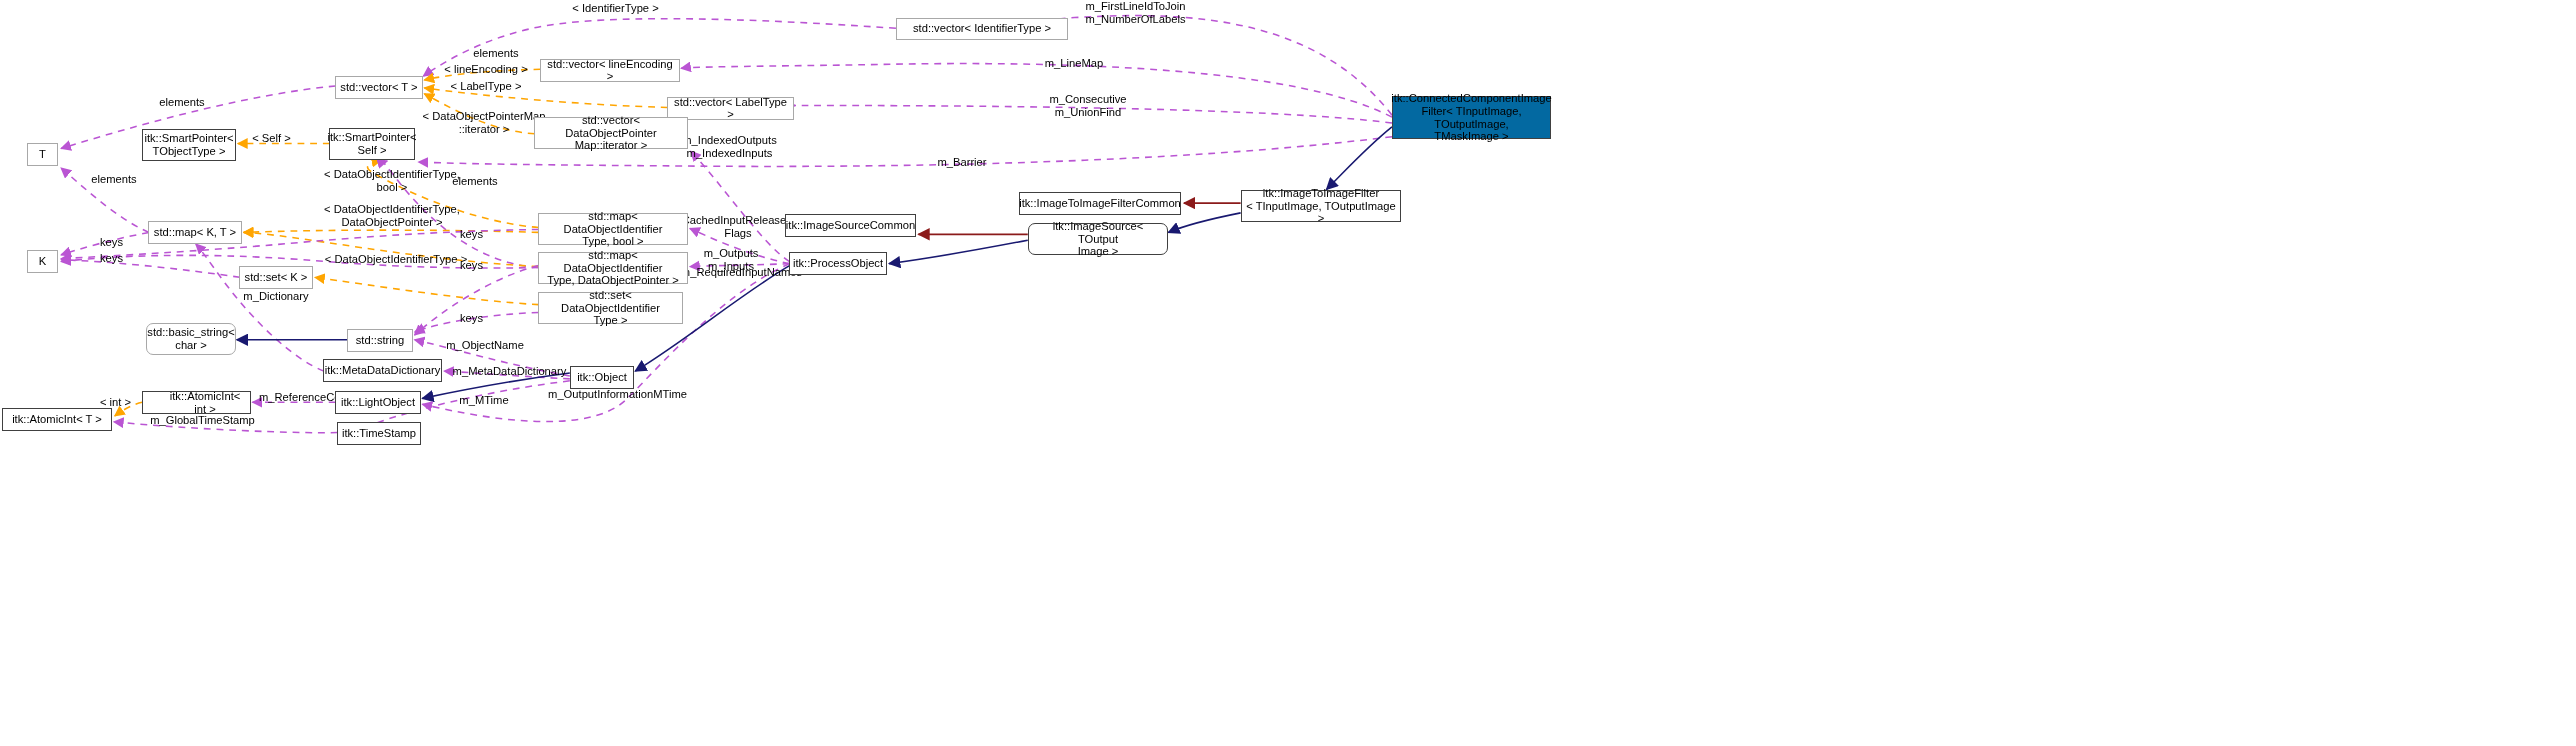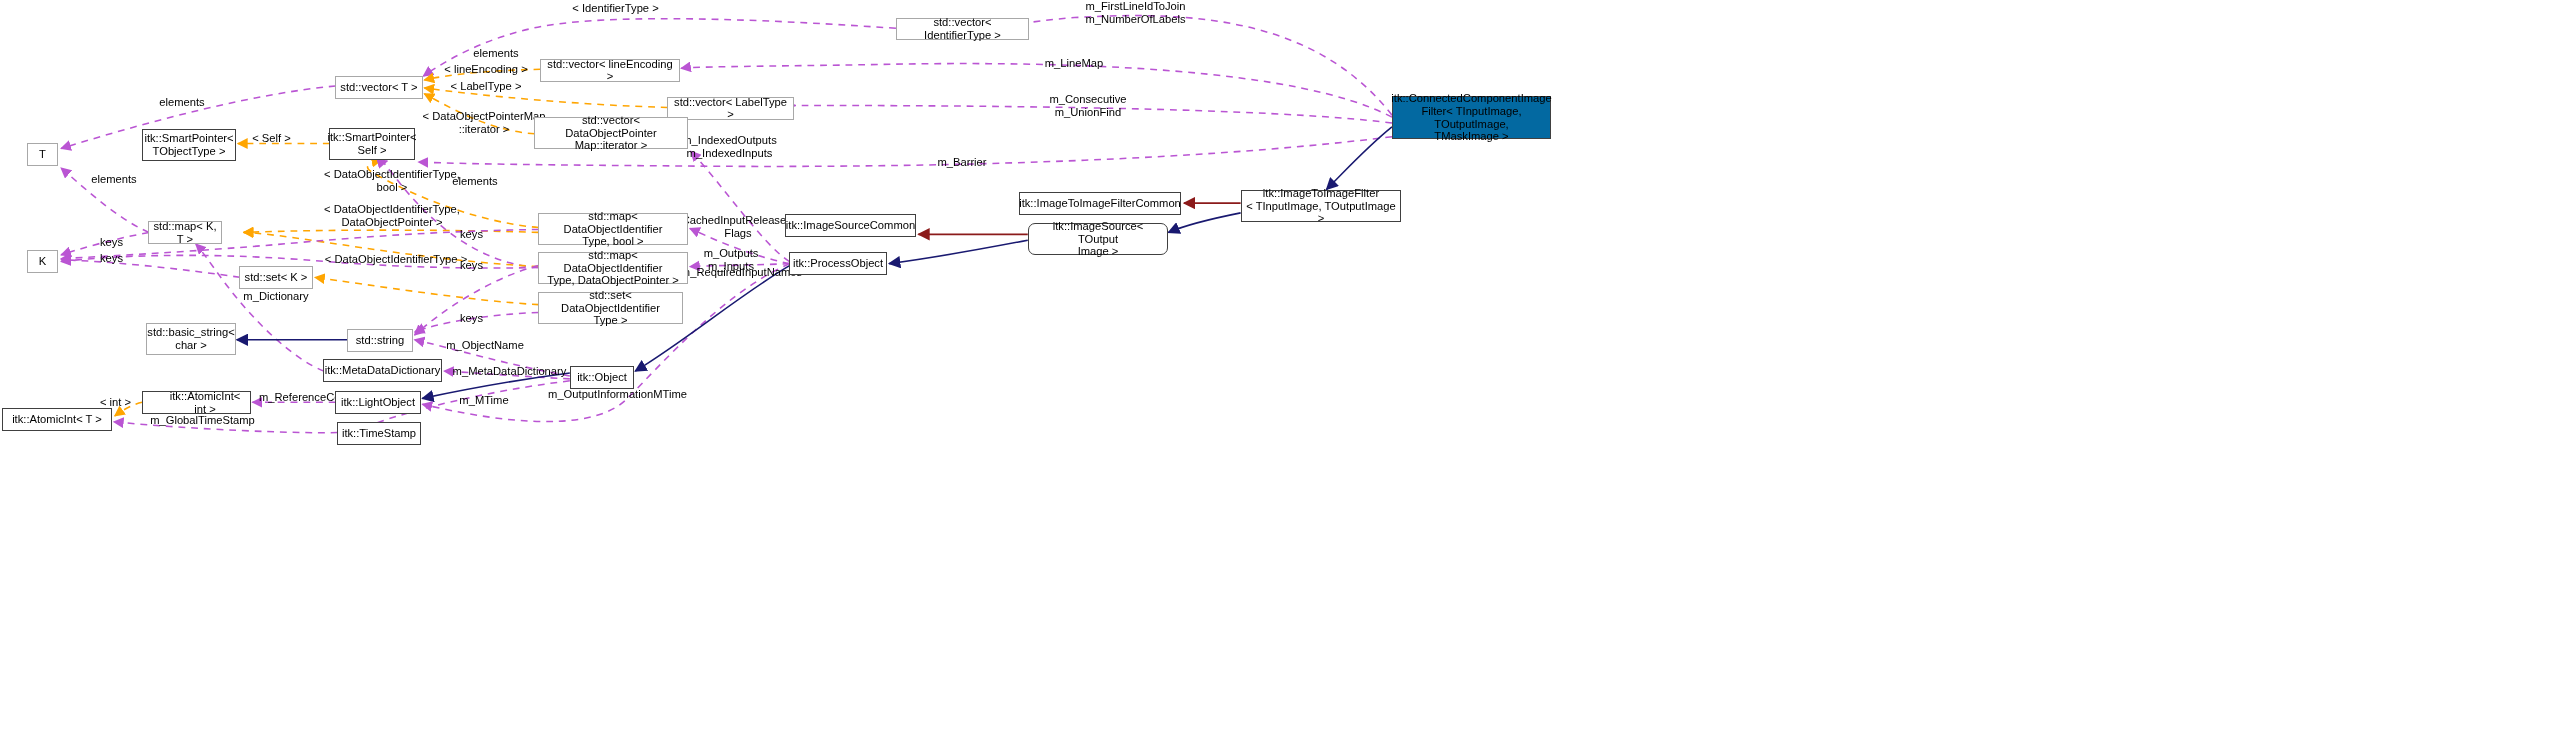--- a/index.html
+++ b/index.html
@@ -119,33 +119,33 @@
         <path d="M 808 272 C 760 300, 700 350, 650 380" fill="none" stroke="#191970" stroke-width="1.6" marker-end="url(#m-inherit)"></path>
       </g>
   </svg>
 
   <div id="node-layer">
       <div class="node" style="left: 27px; top: 143px; width: 31px; height: 23.4px;">T</div>
       <div class="node" style="left: 27px; top: 250px; width: 31px; height: 23.4px;">K</div>
       <div class="node dark" style="left: 2px; top: 408px; width: 110px; height: 23.4px;">itk::AtomicInt&lt; T &gt;</div>
       <div class="node dark" style="left: 142px; top: 129px; width: 94px; height: 32px;">itk::SmartPointer&lt;
 TObjectType &gt;</div>
-      <div class="node" style="left: 148px; top: 221px; width: 74px; height: 23.4px;">std::map&lt; K, T &gt;</div>
+      <div class="node" style="left: 148px; top: 221px; width: 94px; height: 23.4px;">std::map&lt; K, T &gt;</div>
       <div class="node" style="left: 239px; top: 266px; width: 74px; height: 23.4px;">std::set&lt; K &gt;</div>
-      <div class="node" style="left: 146px; top: 323px; width: 90px; height: 32px;">std::basic_string&lt;
+      <div class="node" style="left: 146px; top: 323px; width: 90px; height: 32px; border-radius: 7px;">std::basic_string&lt;
 char &gt;</div>
       <div class="node dark" style="left: 142px; top: 391px; width: 109px; height: 23.4px; padding-left: 21px;">itk::AtomicInt&lt; int &gt;</div>
       <div class="node dark" style="left: 323px; top: 359px; width: 119px; height: 23.4px;">itk::MetaDataDictionary</div>
       <div class="node dark" style="left: 335px; top: 391px; width: 86px; height: 23.4px;">itk::LightObject</div>
       <div class="node dark" style="left: 337px; top: 422px; width: 84px; height: 23.4px;">itk::TimeStamp</div>
       <div class="node dark" style="left: 329px; top: 128px; width: 86px; height: 32px;">itk::SmartPointer&lt;
 Self &gt;</div>
       <div class="node" style="left: 347px; top: 329px; width: 66px; height: 22.5px;">std::string</div>
       <div class="node" style="left: 335px; top: 76px; width: 88px; height: 22.5px;">std::vector&lt; T &gt;</div>
-      <div class="node" style="left: 896px; top: 17.6px; width: 133px; height: 22.5px;">std::vector&lt; IdentifierType &gt;</div>
+      <div class="node" style="left: 896px; top: 17.6px; width: 172px; height: 22.5px;">std::vector&lt; IdentifierType &gt;</div>
       <div class="node" style="left: 540px; top: 59px; width: 140px; height: 22.5px;">std::vector&lt; lineEncoding &gt;</div>
       <div class="node" style="left: 667px; top: 97px; width: 127px; height: 22.5px;">std::vector&lt; LabelType &gt;</div>
       <div class="node" style="left: 534px; top: 117px; width: 154px; height: 32px;">std::vector&lt; DataObjectPointer
 Map::iterator &gt;</div>
       <div class="node" style="left: 538px; top: 213px; width: 150px; height: 32px;">std::map&lt; DataObjectIdentifier
 Type, bool &gt;</div>
       <div class="node" style="left: 538px; top: 252px; width: 150px; height: 32px;">std::map&lt; DataObjectIdentifier
 Type, DataObjectPointer &gt;</div>
       <div class="node" style="left: 538px; top: 292px; width: 145px; height: 32px;">std::set&lt; DataObjectIdentifier
 Type &gt;</div>

